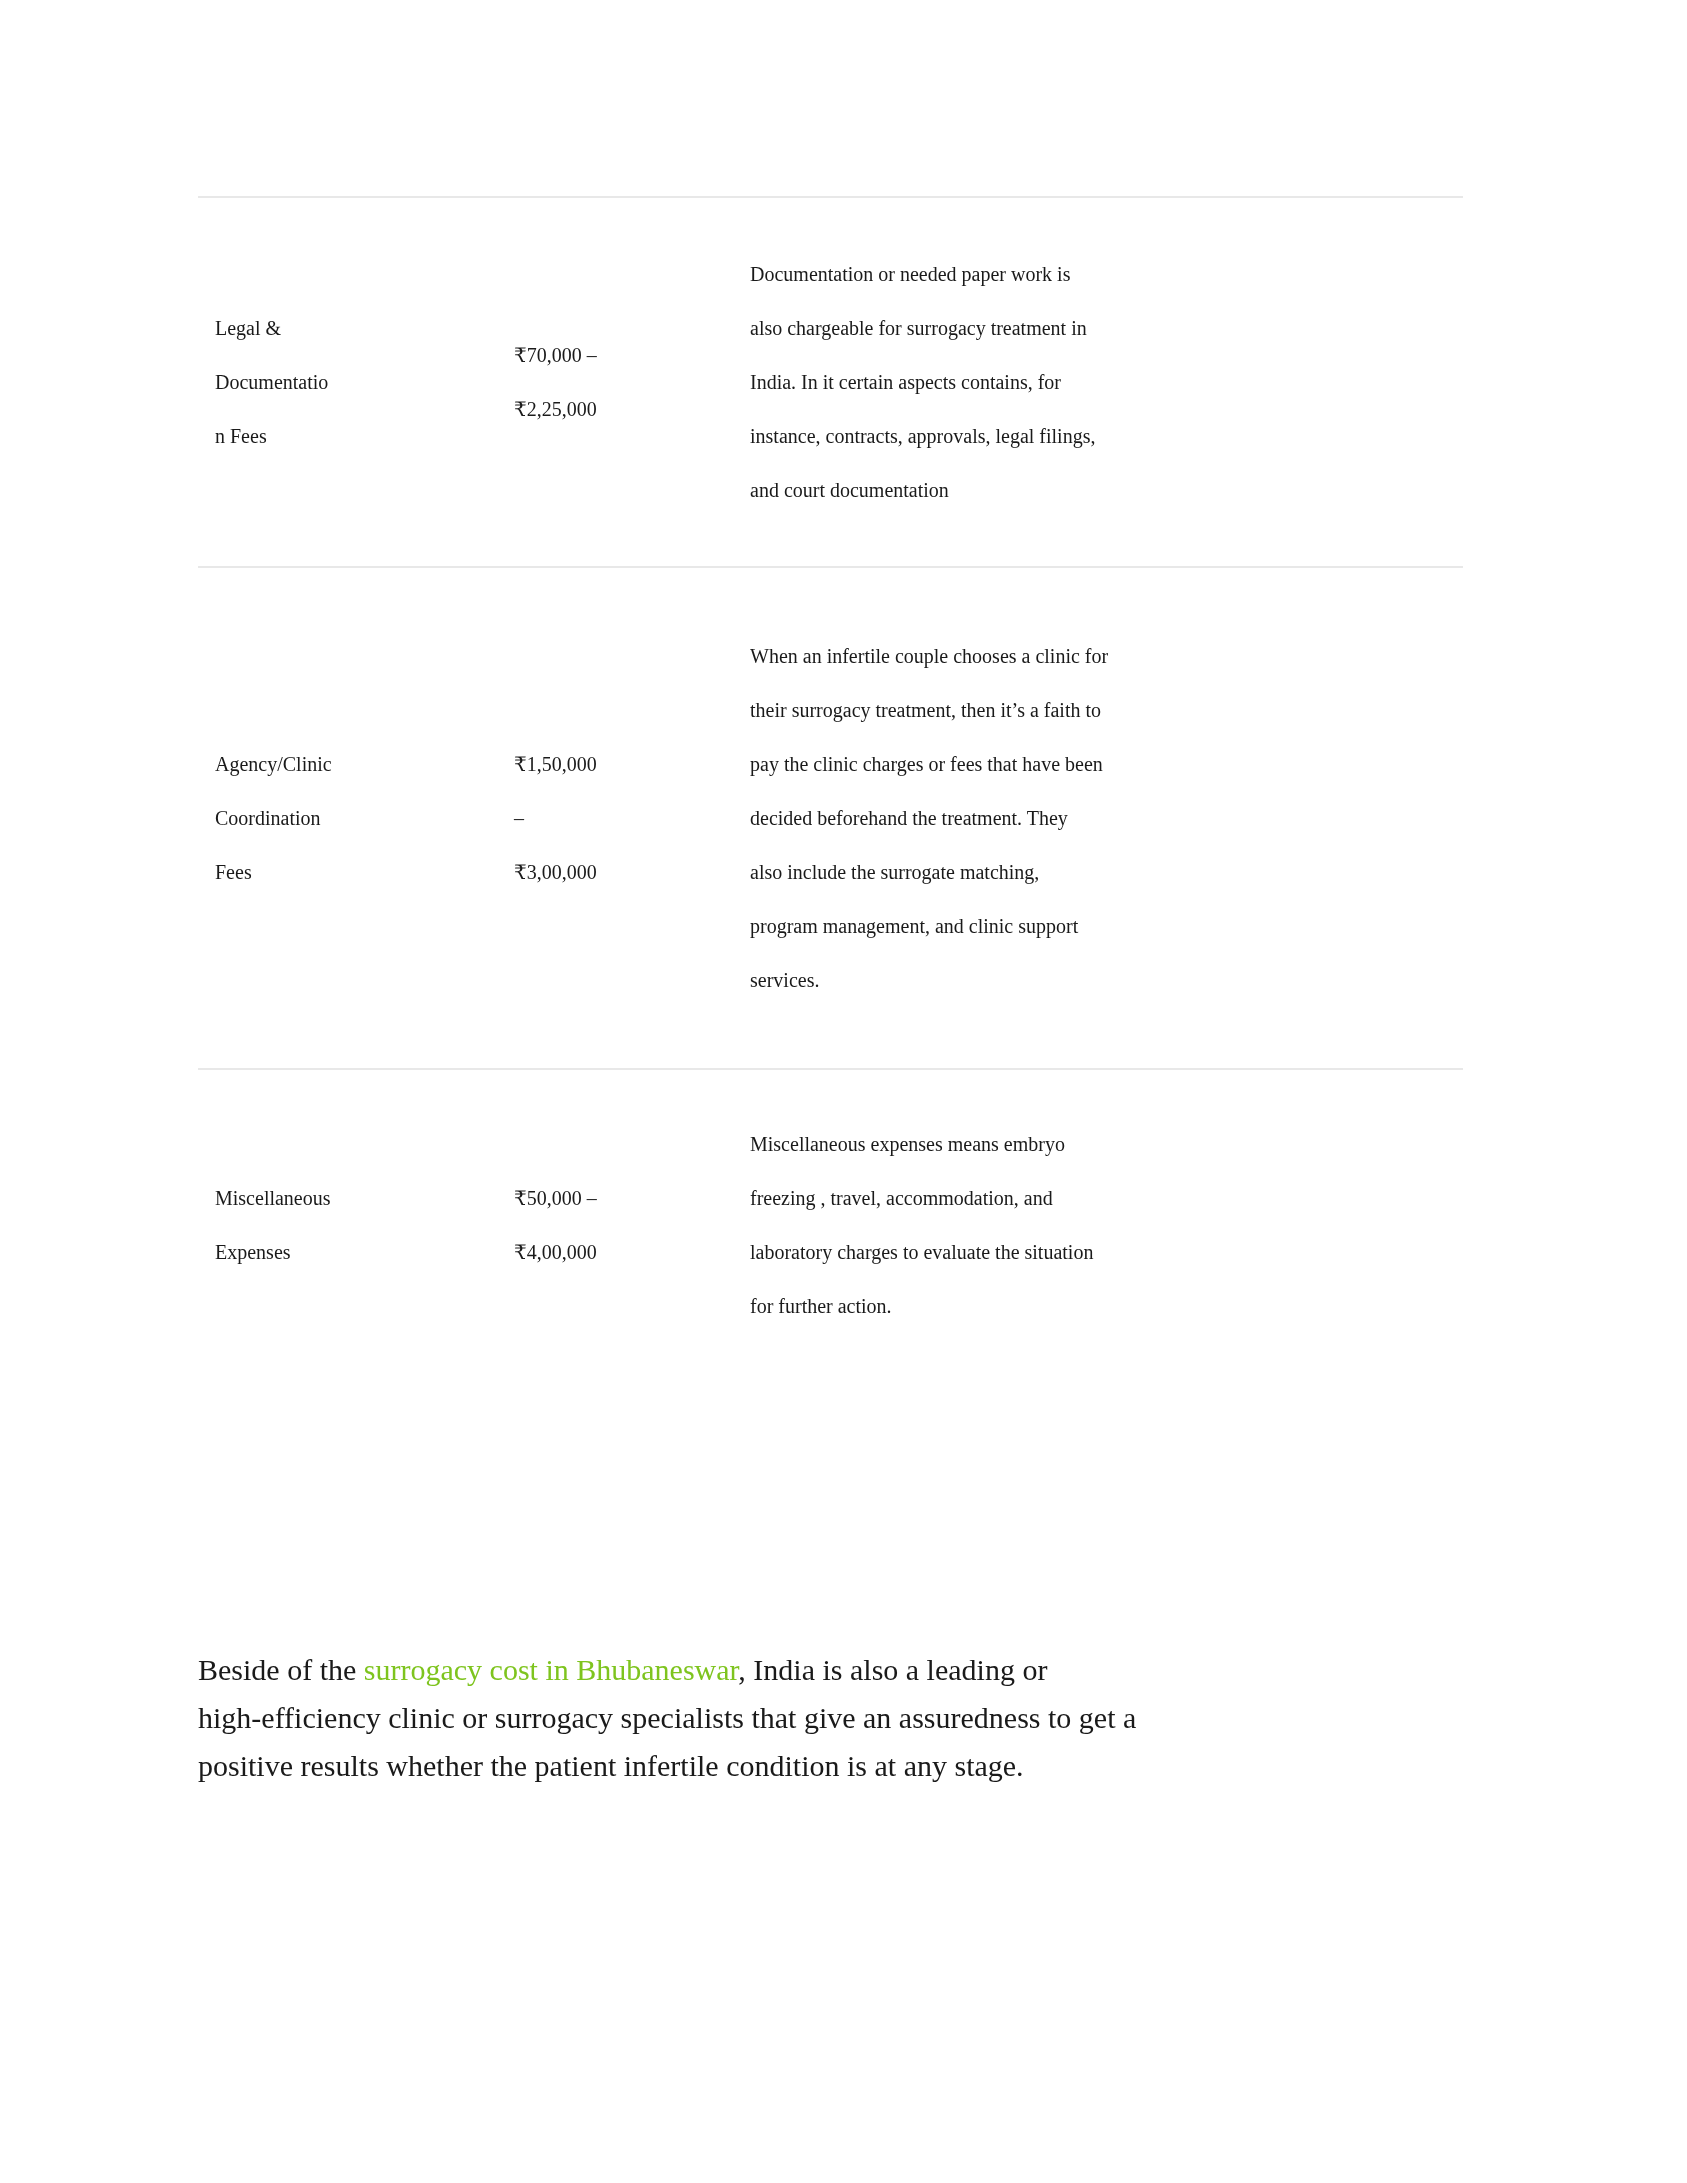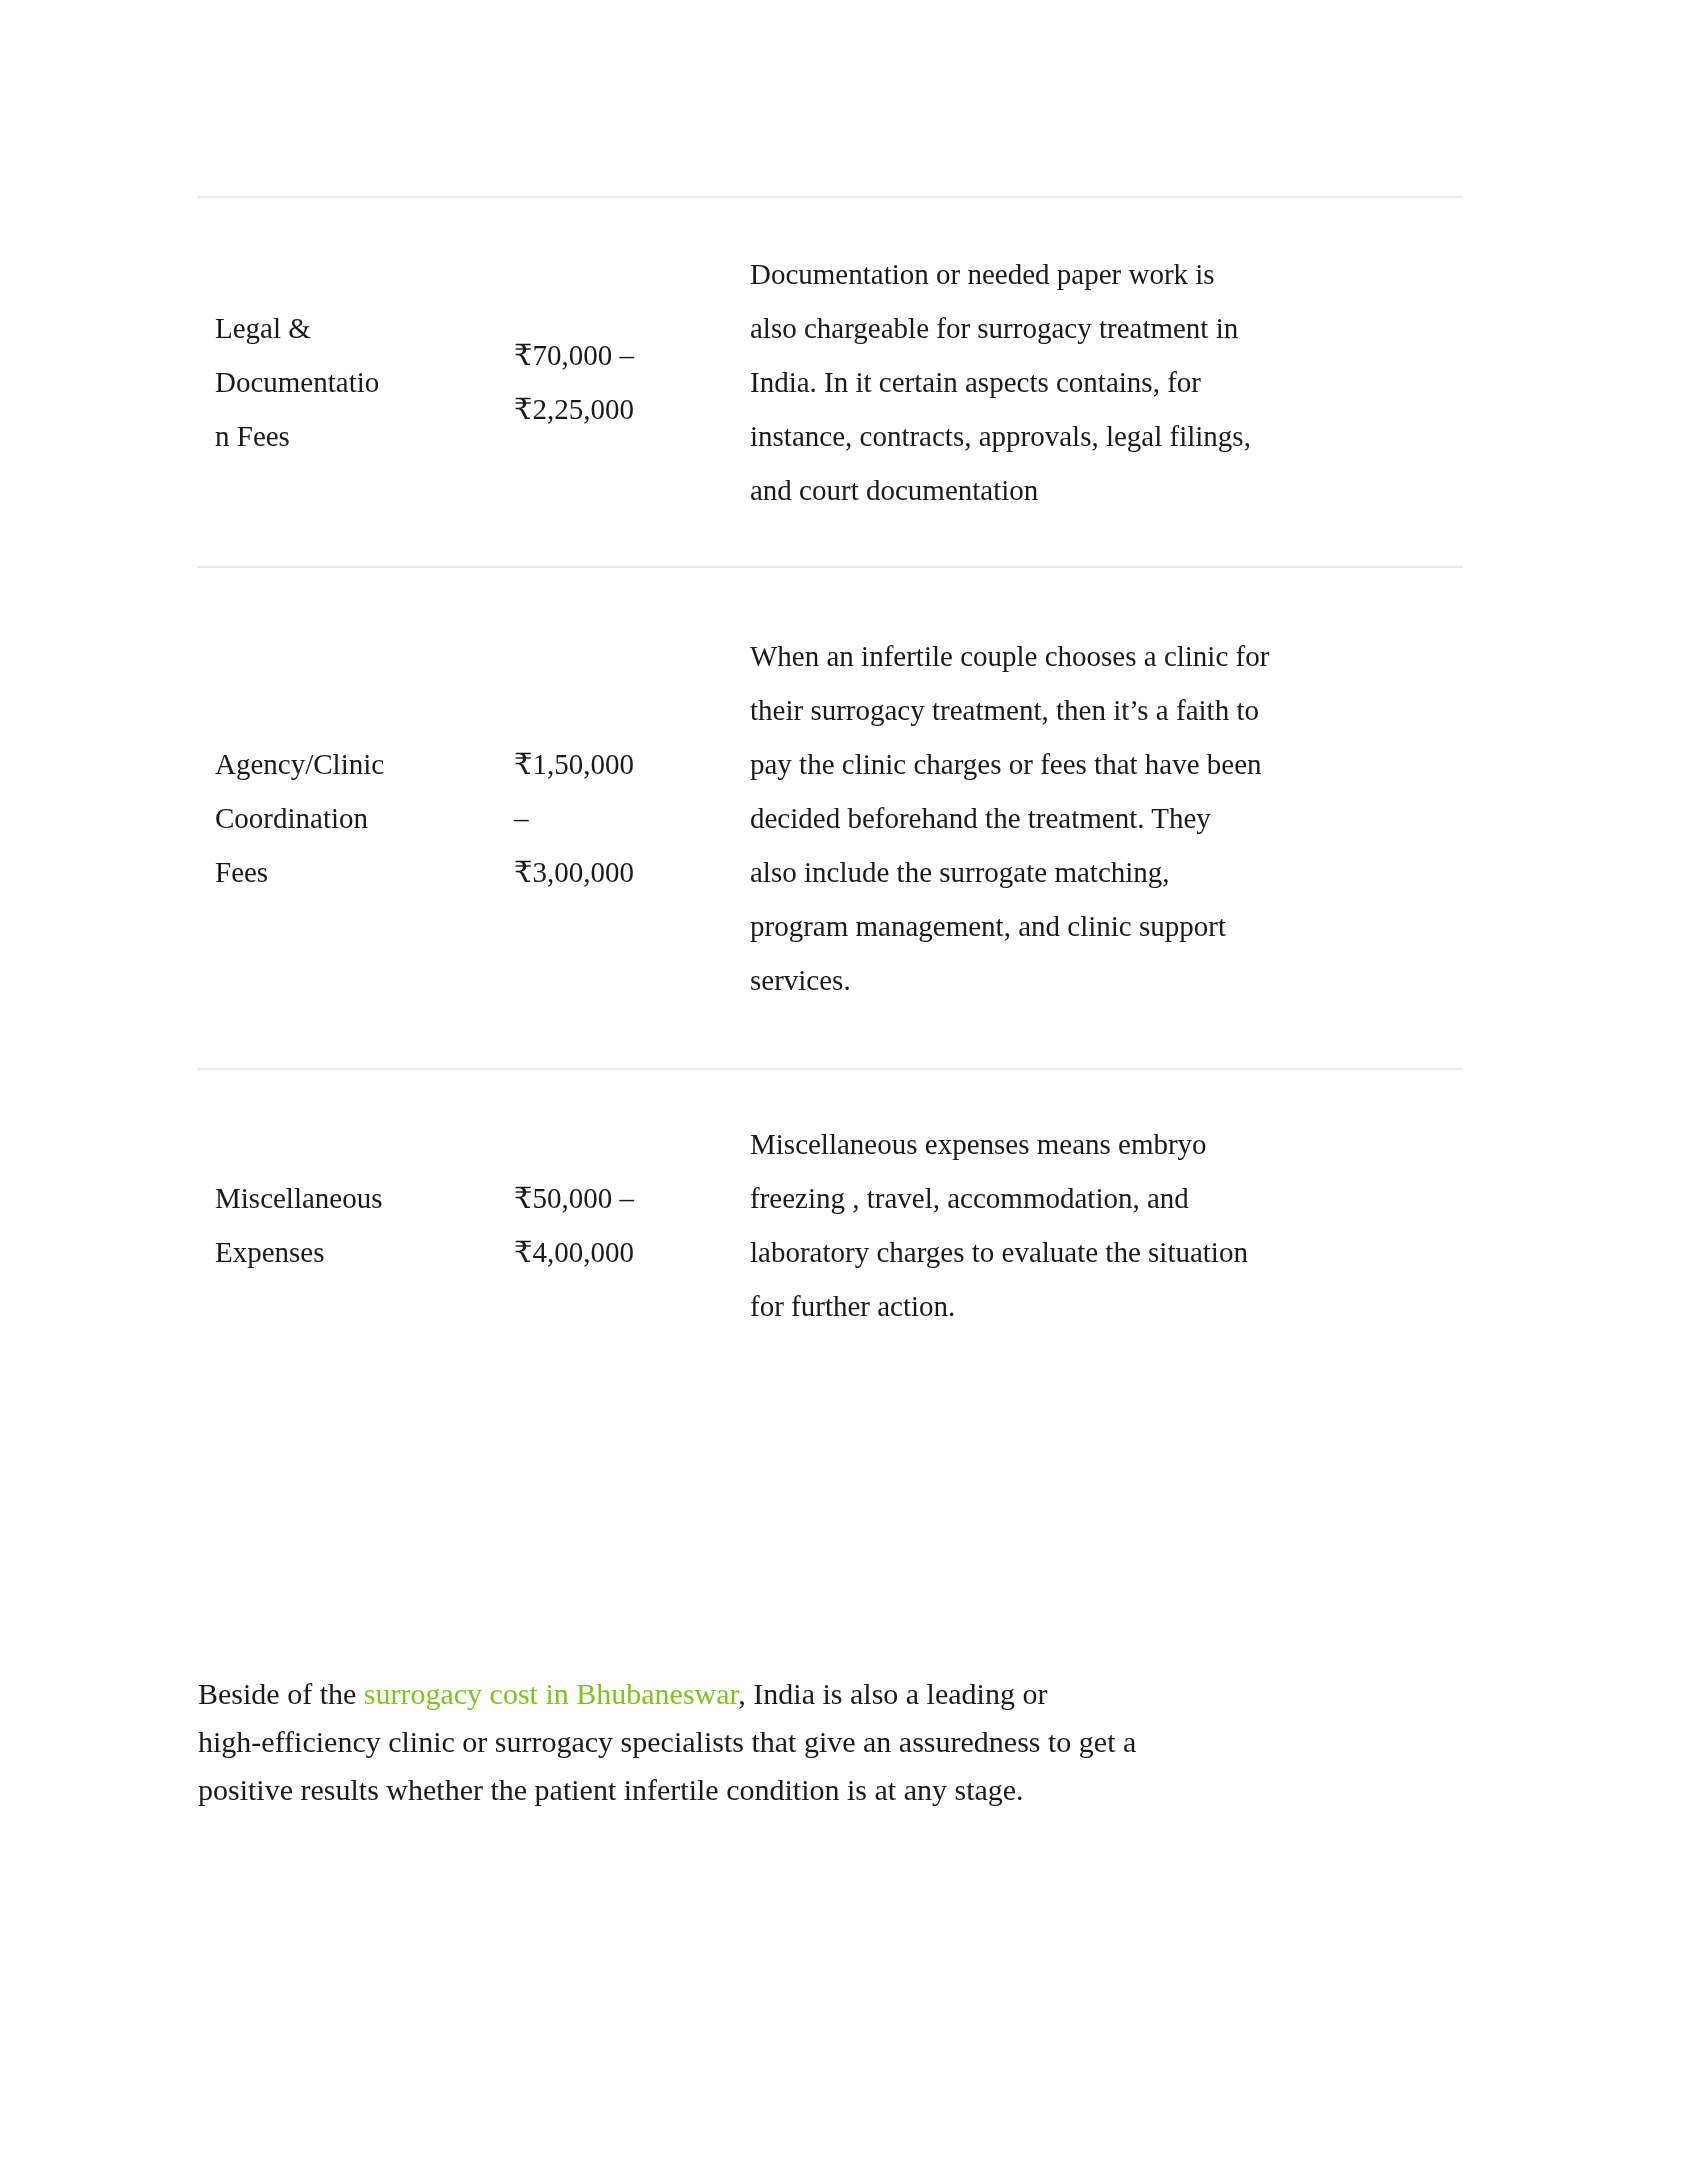--- a/index.html
+++ b/index.html
@@ -20,40 +20,39 @@
     position: absolute;
     left: 198px;
     top: 196px;
     width: 1265px;
     border-collapse: collapse;
     table-layout: fixed;
   }
   .cost-table td {
     vertical-align: middle;
     white-space: pre-line;
-    font-size: 29px;
+    font-size: 20px;
     line-height: 54px;
     border-top: 2.6px solid #e8e8e8;
     overflow: hidden;
   }
   tr.r1 td { height: 366px; }
   tr.r2 td { height: 498px; }
   tr.r3 td { height: 307px; }
   tr.r4 td { height: 248px; }
   .c-item   { padding-left: 17px; padding-right: 20px; }
   .c-amount { padding-left: 13px; padding-right: 6.6px; }
   .c-desc   { padding-left: 12px; padding-right: 8px; }
   .closing {
     position: absolute;
     left: 198px;
     top: 1646px;
     width: 1325px;
     font-size: 30px;
     line-height: 48px;
-    margin-top: 24px;
   }
   .pline { display: block; }
   .green-link {
     color: #7ec41e;
     text-decoration: none;
     cursor: pointer;
   }
 </style>
 </head>
 <body>

